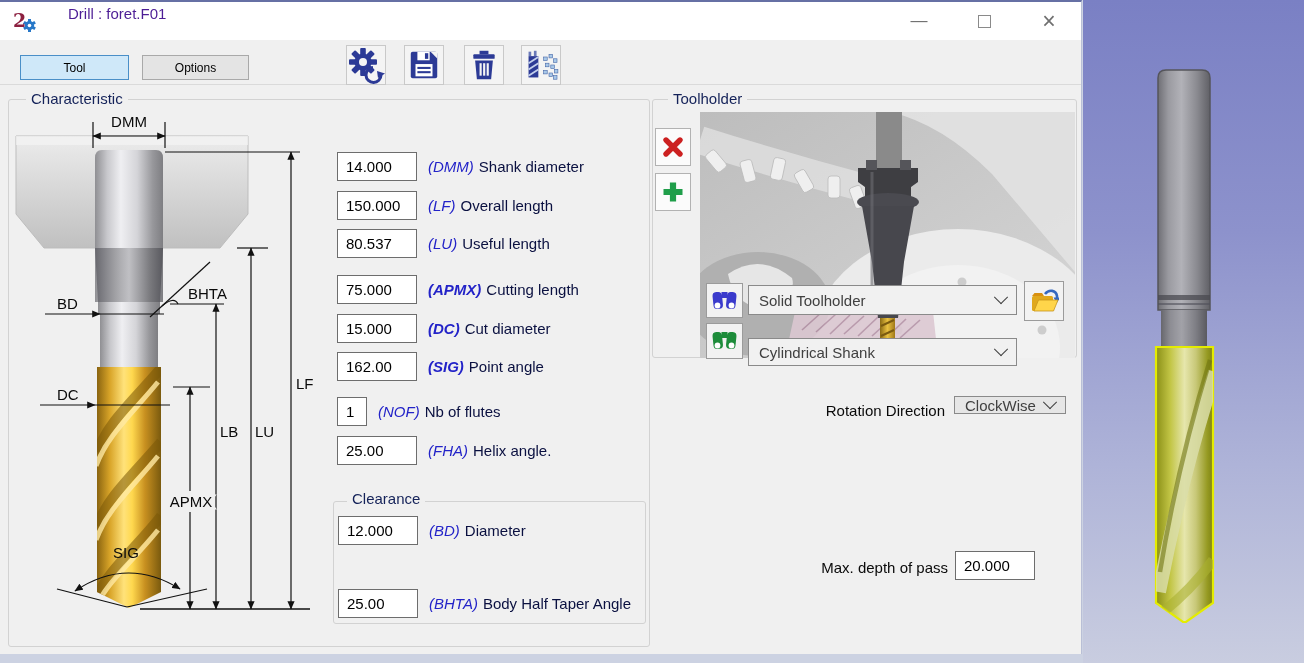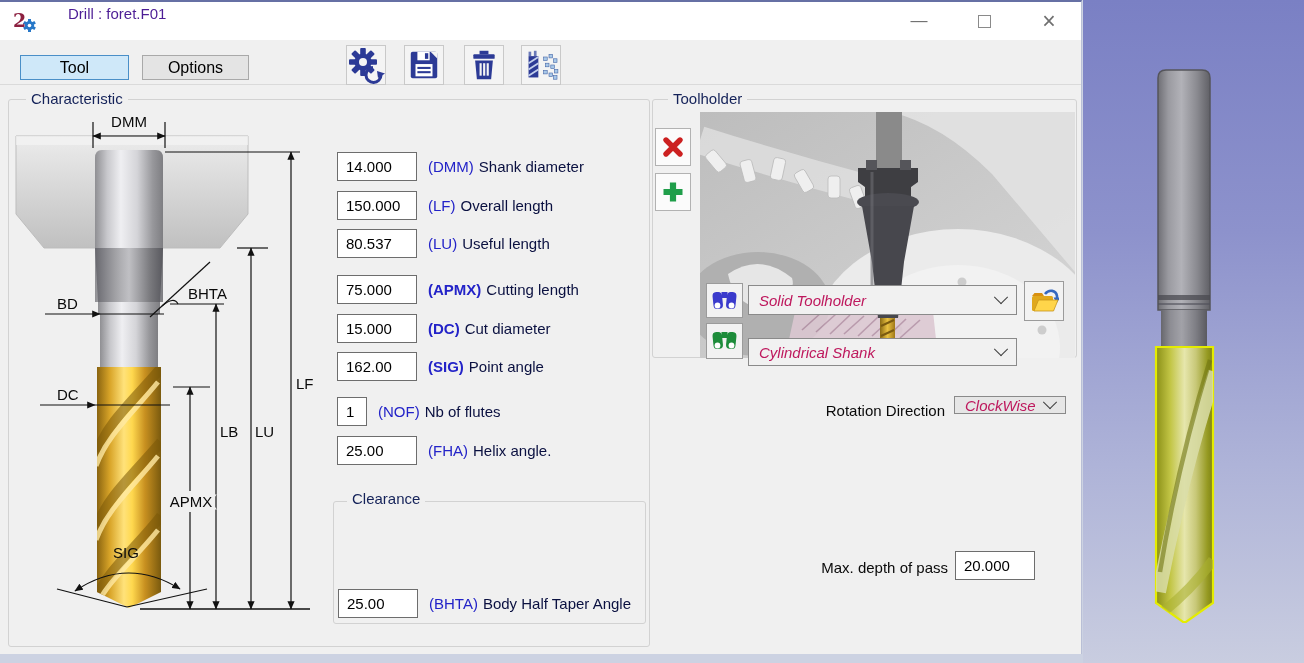--- a/index.html
+++ b/index.html
@@ -18,47 +18,47 @@
   .applogo{position:absolute;left:13px;top:8px;}
   .winbtn{position:absolute;top:4px;width:42px;height:30px;display:flex;align-items:center;justify-content:center;color:#6f6f6f;cursor:default;}
   .winbtn.min{left:898px;font-size:17px;}
   .winbtn.max{left:963px;}
   .maxsq{width:11px;height:11px;border:1.3px solid #8a8a8a;}
   .winbtn.close{left:1028px;font-size:23px;font-weight:300;}
 
   
   .tabstrip{position:absolute;left:0;top:38px;width:100%;height:44px;background:#f0f0f0;border-bottom:1px solid #dadada;}
   .tab{position:absolute;top:15px;height:25px;display:flex;align-items:center;justify-content:center;
-       font-size:16px;color:#000;box-sizing:border-box;cursor:default;}
+       font-size:12px;color:#000;box-sizing:border-box;cursor:default;}
   .tab.sel{left:20px;width:109px;background:#cfe8f9;border:1px solid #4a8fc8;}
   .tab.plain{left:142px;width:107px;background:#e4e4e4;border:1px solid #a9a9a9;}
   .toolbtn{position:absolute;top:5px;width:40px;height:40px;background:#f4f4f4;border:1px solid #c9c9c9;
        display:flex;align-items:center;justify-content:center;box-sizing:border-box;}
 
   
   .groupbox{position:absolute;border:1px solid #d2d2d2;border-radius:3px;box-sizing:border-box;}
   .grouplabel{position:absolute;font-size:15px;color:#142259;background:#f0f0f0;padding:0 5px;line-height:16px;}
 
   
   .frow{position:absolute;left:337px;height:31px;display:flex;align-items:center;}
   .fval{width:70px;height:27px;background:#fff;border:1px solid #6d6d6d;font-family:"Liberation Sans",sans-serif;
         font-size:15px;color:#000;padding:0 0 0 8px;}
   .fval.sm{width:20px;}
-  .fcode{color:#2323c8;font-size:15px;margin-left:11px;white-space:pre;}
+  .fcode{color:#2323c8;font-size:15px;margin-left:11px;white-space:pre;font-style:italic;}
   .flabel{color:#0a1040;font-size:15px;margin-left:5px;white-space:pre;}
   .bold .fcode{font-weight:bold;}
 
   
   .thimg{position:absolute;left:700px;top:110px;width:375px;height:246px;}
   .sidebtn{position:absolute;left:655px;width:36px;height:38px;background:#fbfbfb;border:1px solid #b2b2b2;
         display:flex;align-items:center;justify-content:center;box-sizing:border-box;}
   .binobtn{position:absolute;left:706px;width:37px;height:35px;background:#f2f2f2;border:1px solid #9b9b9b;
         display:flex;align-items:center;justify-content:center;box-sizing:border-box;}
   .combo{position:absolute;display:flex;align-items:center;background:#f1f1f1;border:1px solid #8a8a8a;
-        font-size:15px;color:#be185d;padding:0 10px;box-sizing:border-box;cursor:default;font-style:italic;}
+        font-size:15px;color:#404040;padding:0 10px;box-sizing:border-box;cursor:default;}
   .combo .txt{flex:1;white-space:nowrap;overflow:hidden;}
   .chev{width:9px;height:9px;border-right:1.6px solid #3f3f3f;border-bottom:1.6px solid #3f3f3f;
         transform:rotate(45deg) translate(-2px,-2px);flex:none;}
   .folderbtn{position:absolute;left:1024px;top:279px;width:40px;height:40px;background:#f2f2f2;border:1px solid #9b9b9b;
         display:flex;align-items:center;justify-content:center;box-sizing:border-box;}
 
   
   .rlabel{position:absolute;font-size:15px;color:#0a0a0a;text-align:right;}
 </style>
 </head>
@@ -342,20 +342,25 @@
     </div>
     <div class="frow" style="top:433px">
       <input class="fval" readonly="" value="25.00" style="">
       <span class="fcode">(FHA)</span>
       <span class="flabel">Helix angle.</span>
     </div>
 
     <div class="groupbox" style="left:333px;top:499px;width:313px;height:123px;"></div>
     <span class="grouplabel" style="left:347px;top:477px;margin-top:12px;">Clearance</span>
 
+    <div class="frow" style="top:513px;left:338px">
+      <input class="fval" readonly="" value="12.000" style="">
+      <span class="fcode">(BD)</span>
+      <span class="flabel">Diameter</span>
+    </div>
     <div class="frow" style="top:586px;left:338px">
       <input class="fval" readonly="" value="25.00" style="">
       <span class="fcode">(BHTA)</span>
       <span class="flabel">Body Half Taper Angle</span>
     </div>
 
     <div class="groupbox" style="left:652px;top:97px;width:425px;height:259px;"></div>
     <span class="grouplabel" style="left:668px;top:89px;">Toolholder</span>
 
     <div class="thimg">

